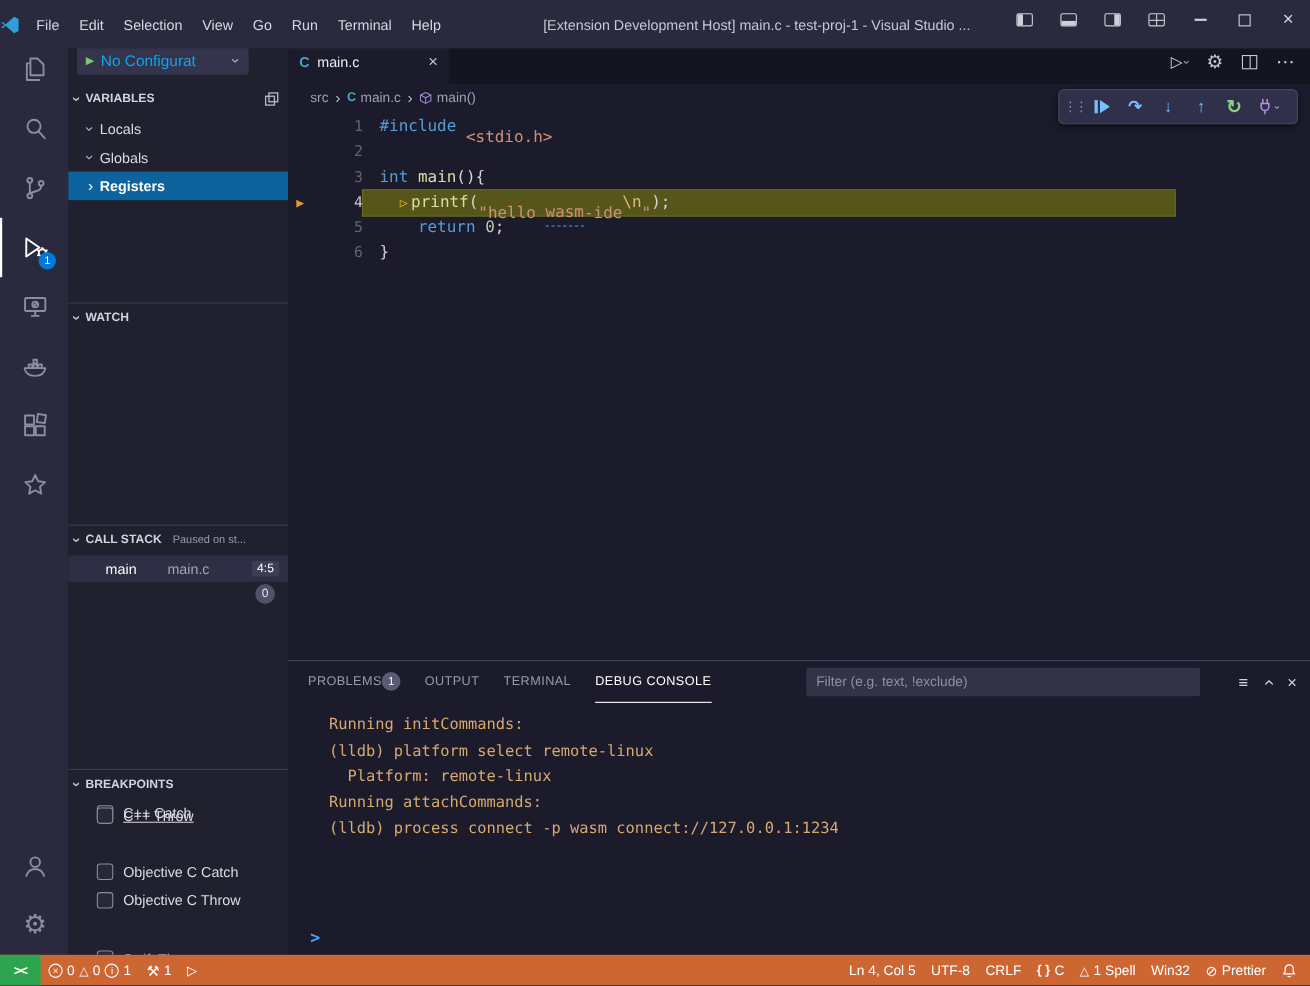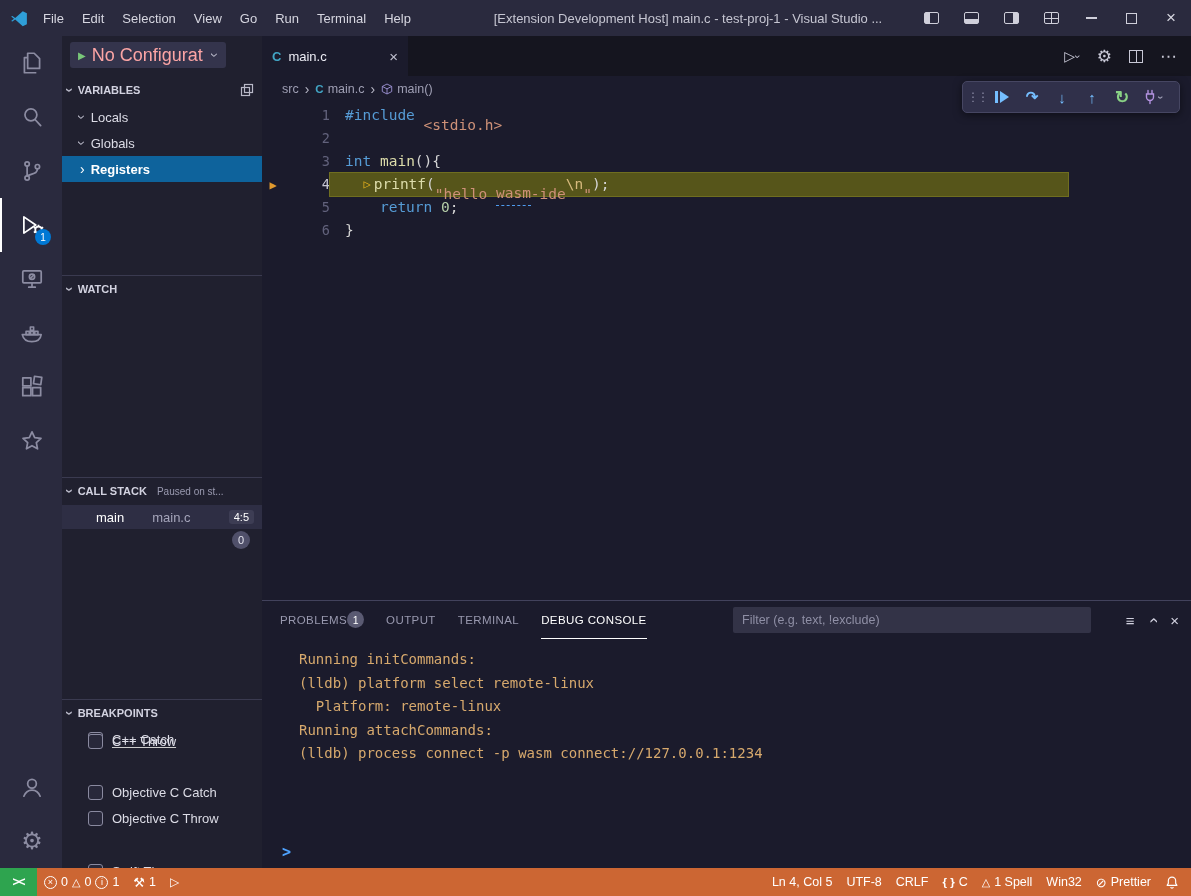--- a/index.html
+++ b/index.html
@@ -3,22 +3,22 @@
 <meta charset="utf-8">
 <style>
   * { margin:0; padding:0; box-sizing:border-box; }
   html,body { width:1191px; height:896px; }
   body {
     position:relative; overflow:hidden;
     background:#1b1b2c; color:#cccccc;
     font-family:"Liberation Sans", sans-serif; font-size:13px;
   }
   
-  .titlebar { position:absolute; top:0; left:0; right:0; height:36px; background:#2a2a3e;
-    display:flex; align-items:center; padding-left:10px; z-index:20; }
+  .titlebar { position:absolute; top:0; left:0; right:0; height:44px; background:#2a2a3e;
+    display:flex; align-items:center; padding-left:0; z-index:20; }
   .logo { display:flex; align-items:center; margin-right:6px; }
   .menu { display:flex; }
   .menu-item { padding:0 9px; height:26px; display:flex; align-items:center; color:#d6d6e0; border-radius:4px; cursor:default; }
   .win-title { position:absolute; left:450px; right:265px; text-align:center; color:#c6c6d2; white-space:nowrap; overflow:hidden; }
   .win-controls { position:absolute; right:0; top:0; height:36px; display:flex; align-items:center; }
   .wc { width:40px; height:36px; display:flex; align-items:center; justify-content:center; color:#d6d6e0; }
   .li { width:15px; height:12px; border:1.2px solid #cfcfda; border-radius:2px; position:relative; display:inline-block; }
   .li-left::before  { content:""; position:absolute; left:0; top:0; bottom:0; width:5px; background:#cfcfda; }
   .li-bottom::before{ content:""; position:absolute; left:0; right:0; bottom:0; height:4px; background:#cfcfda; }
   .li-right::before { content:""; position:absolute; right:0; top:0; bottom:0; width:5px; background:#cfcfda; }
@@ -35,21 +35,21 @@
   .ab-item.active { color:#ffffff; border-left:2px solid #ffffff; }
   .ab-badge { position:absolute; right:11px; bottom:7px; min-width:16px; height:16px; border-radius:50%;
     background:#0078d4; color:#fff; font-size:10px; display:flex; align-items:center; justify-content:center; }
   .ab-bottom { margin-top:auto; }
   .gear-glyph { font-size:24px; line-height:1; }
   
   .sidebar { position:absolute; left:62px; top:36px; width:200px; bottom:28px; background:#20202f; overflow:hidden; }
   .config-select { position:absolute; left:8px; top:6px; width:156px; height:26px; background:#34344c;
     border-radius:3px; display:flex; align-items:center; gap:6px; padding:0 8px; }
   .config-play { color:#79c779; font-size:10px; }
-  .config-label { flex:1; font-size:18px; color:#fca5a5; white-space:nowrap; overflow:hidden; }
+  .config-label { flex:1; font-size:14px; color:#0ea5e9; white-space:nowrap; overflow:hidden; }
   .chev { display:inline-block; color:#b9b9c8; font-size:14px; line-height:1; }
   .rot90 { transform:rotate(90deg); }
   .rot270 { transform:rotate(-90deg); }
   .sb-header { position:absolute; left:0; right:0; height:24px; display:flex; align-items:center; gap:5px;
     padding-left:6px; font-size:11px; font-weight:bold; color:#d2d2e0; }
   .sb-sub { font-size:10px; font-weight:normal; color:#9a9ab0; margin-left:5px; }
   .sb-row { position:absolute; left:0; right:0; height:26px; display:flex; align-items:center; gap:6px;
     padding-left:18px; font-size:13px; color:#dcdce6; }
   .sb-row.selected { background:#0e639c; color:#fff; }
   .sb-row.selected .chev { color:#fff; }

